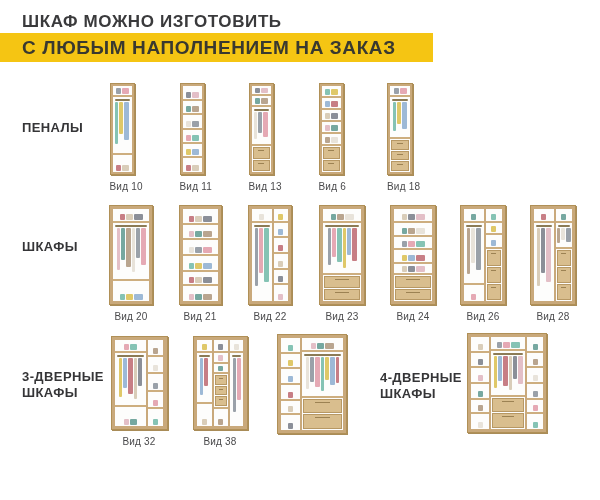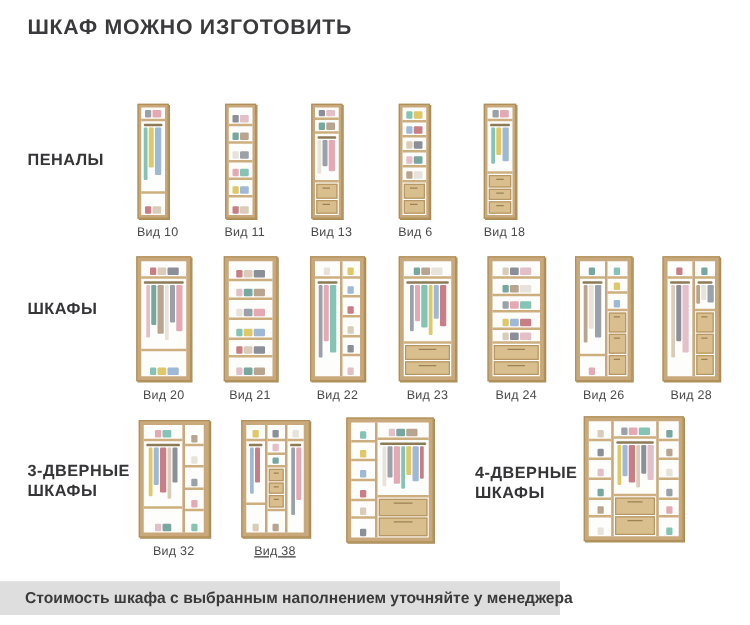--- a/index.html
+++ b/index.html
@@ -56,20 +56,21 @@
     text-align:center;margin-top:6px;font-size:10px;color:#4a4a4c;letter-spacing:0.2px;white-space:nowrap;
   }
 </style>
 </head>
 <body>
 
 <div class="page">
 
   <div class="title">ШКАФ МОЖНО ИЗГОТОВИТЬ</div>
 
+  <div class="banner">С ЛЮБЫМ НАПОЛНЕНИЕМ НА ЗАКАЗ</div>
 
   <div class="glabel glabel-0">
     <div>ПЕНАЛЫ</div>
     <div></div>
   </div>
   <div class="glabel glabel-1">
     <div>ШКАФЫ</div>
   </div>
   <div class="glabel glabel-2">
     <div>3-ДВЕРНЫЕ</div>
@@ -517,21 +518,21 @@
                 <div class="shelf-item" style="width: 5px; height: 6px; background: rgb(229, 169, 180);"></div>
               </div>
               <div class="cell box" style="height: 20%;">
                 <div class="shelf-item" style="width: 5px; height: 6px; background: rgb(133, 195, 180);"></div>
               </div>
             </div>
           </div>
         </div>
         <div class="vidlabel">Вид 32</div>
       </div>
-      <div class="cabwrap" style="left: 192.5px; top: 336px; width: 55px; text-decoration: underline;">
+      <div class="cabwrap" style="left: 192.5px; top: 336px; width: 55px;">
         <div class="cab" style="height: 94px;">
           <div class="cab-inner" style="inset: 3px;">
             <div class="col" style="width: 33%;">
               <div class="cell box" style="height: 15%;">
                 <div class="shelf-item" style="width: 5px; height: 6px; background: rgb(223, 200, 104);"></div>
               </div>
               <div class="cell hang" style="height: 60%;">
                 <div class="rail"></div>
                 <div class="garments">
                   <div class="garment" style="width: 3px; height: 37px; background: rgb(157, 185, 214);"></div>
@@ -689,15 +690,14 @@
               </div>
               <div class="cell box" style="height: 16%;">
                 <div class="shelf-item" style="width: 5px; height: 6px; background: rgb(133, 195, 180);"></div>
               </div>
             </div>
           </div>
         </div>
       </div>
     </div>
 
-  <div class="footer">Стоимость шкафа с выбранным наполнением уточняйте у менеджера</div>
 
 </div>
 
 </body></html>

